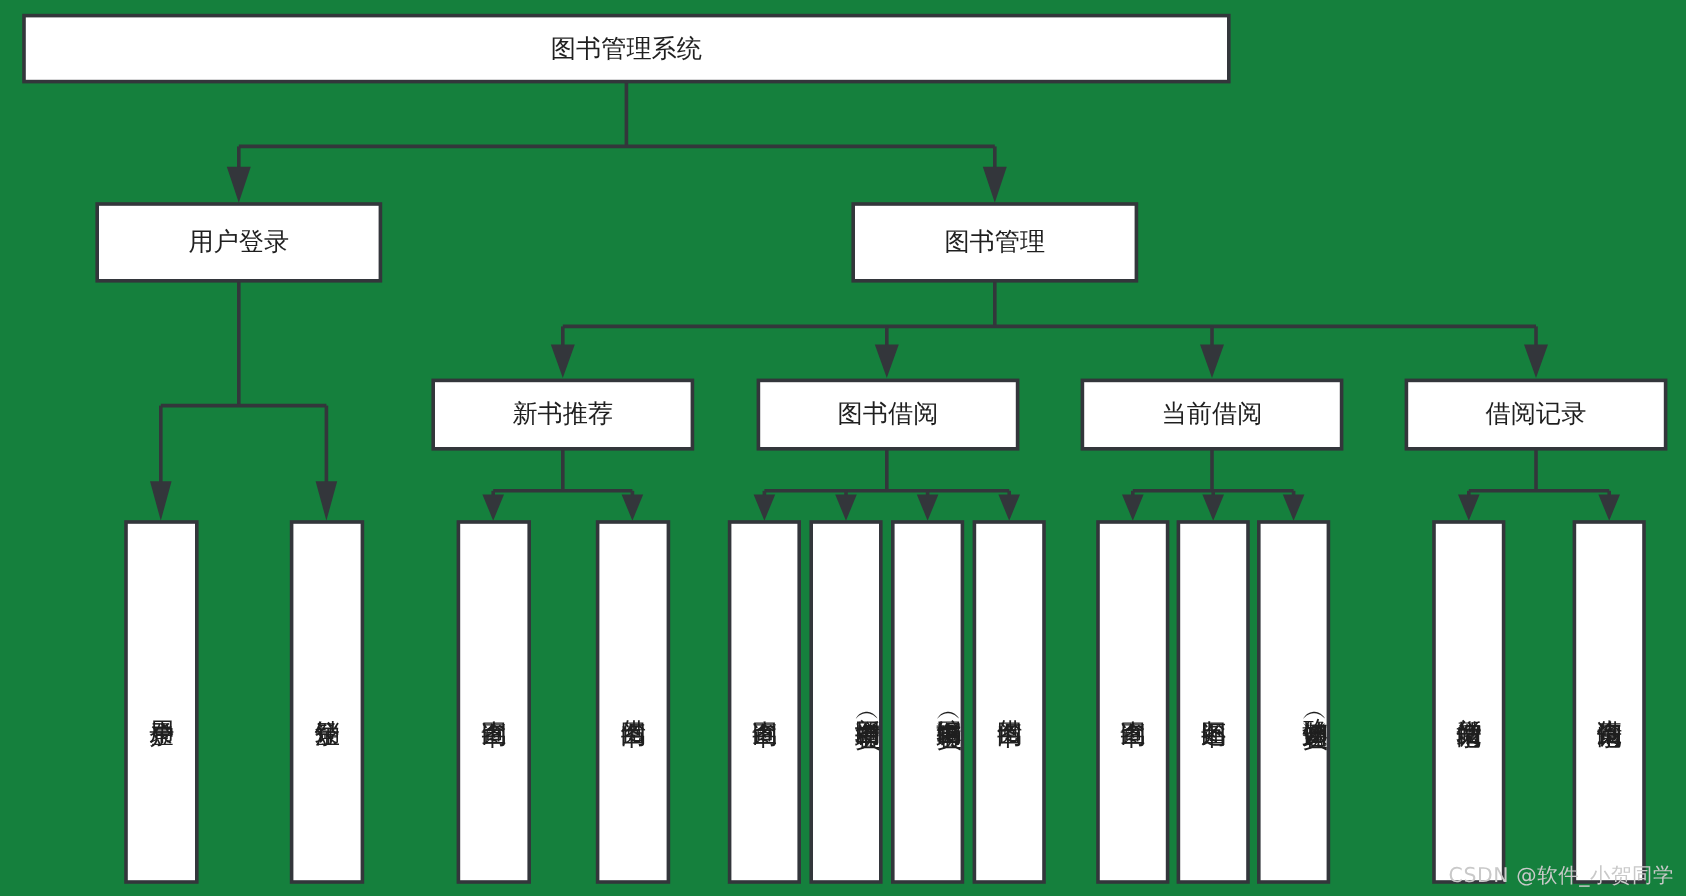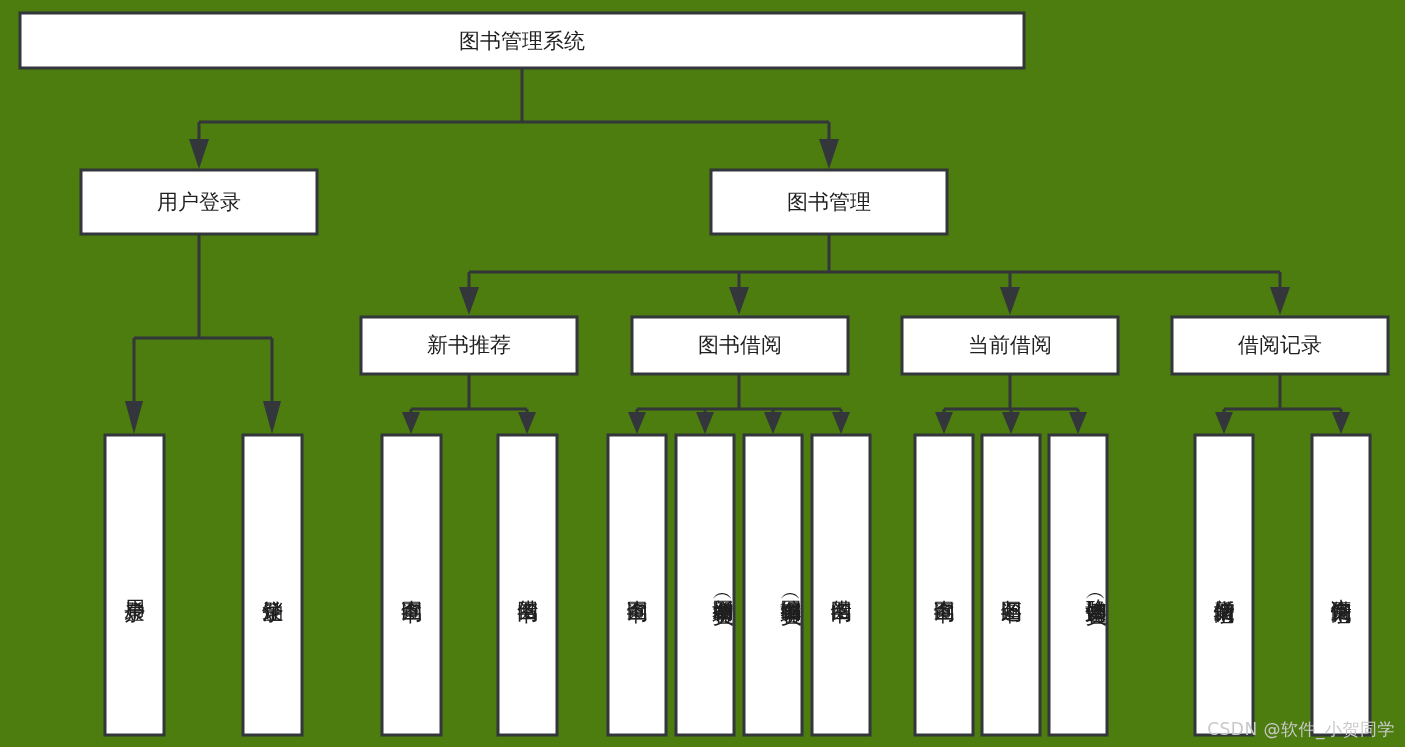--- a/index.html
+++ b/index.html
@@ -10,21 +10,21 @@
   body {
     width: 1405px;
     height: 747px;
     font-family: "DejaVu Sans", "Liberation Sans", sans-serif;
     overflow: hidden;
   }
   #chart-root {
     position: relative;
     width: 1405px;
     height: 747px;
-    background: #4d7c0f;
+    background: #15803d;
   }
   svg.diagram {
     position: absolute;
     top: 0;
     left: 0;
     width: 1405px;
     height: 747px;
   }
   .node-box {
     fill: #ffffff;

